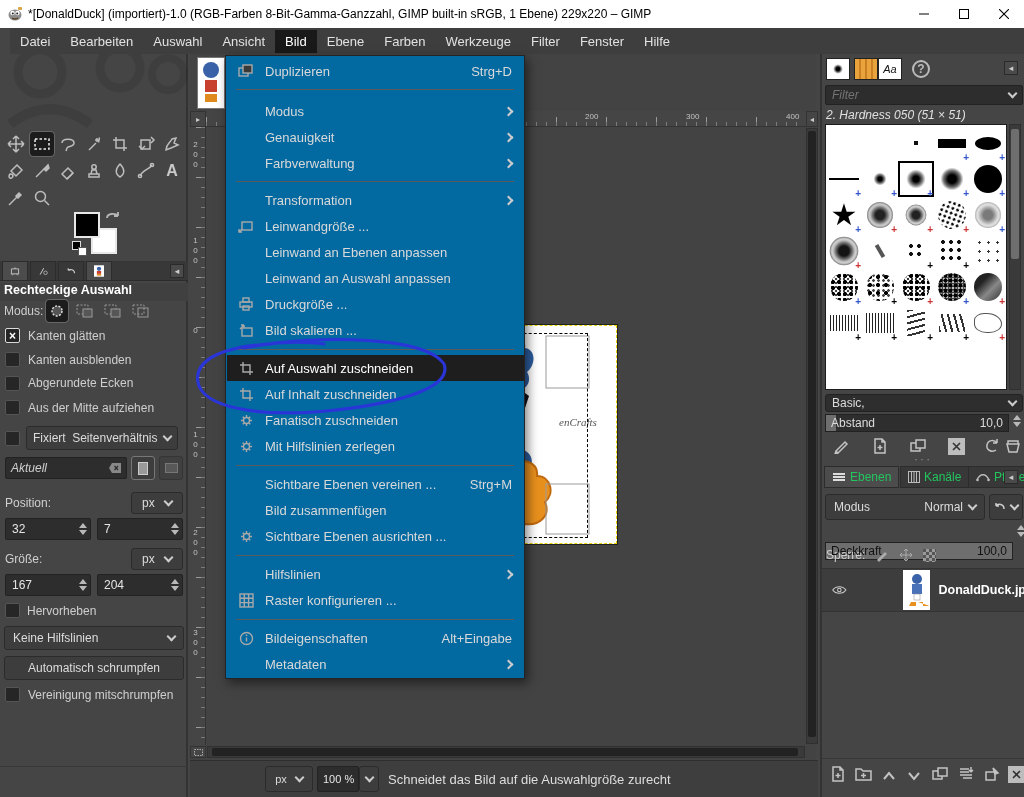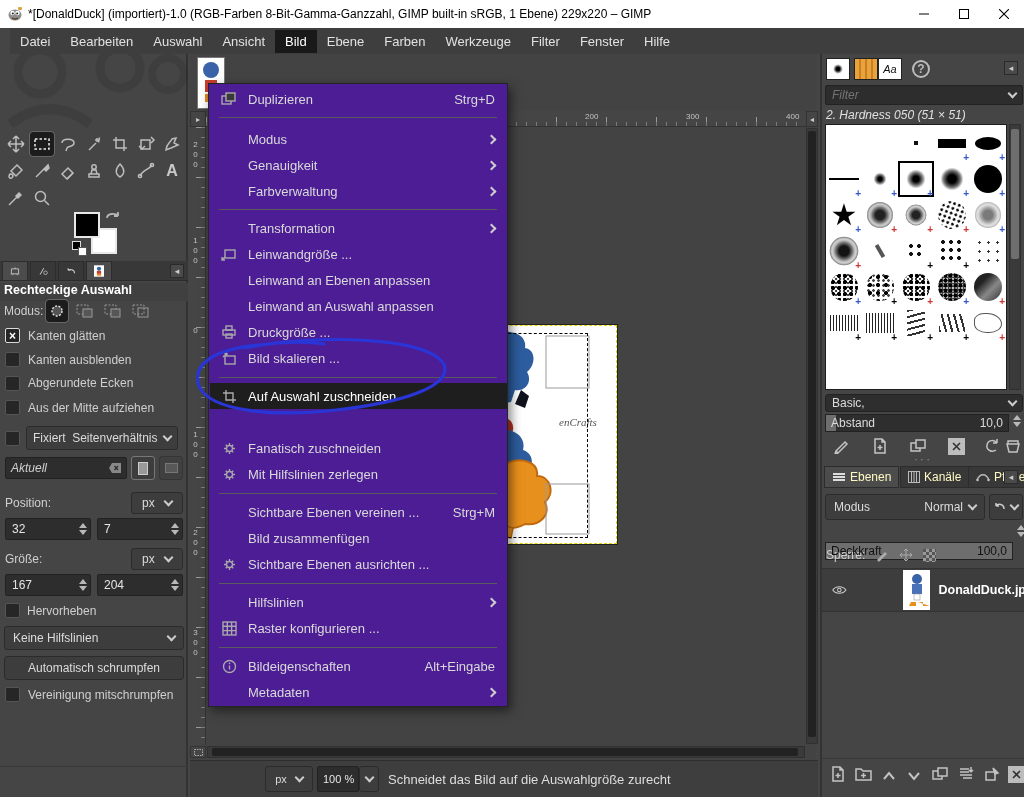--- a/index.html
+++ b/index.html
@@ -28,21 +28,21 @@
   .spin .dn { border-top:5px solid #b9b9b9; }
   .cb { width:15px; height:15px; background:#262626; border:1px solid #555; border-radius:2px; display:inline-flex; align-items:center; justify-content:center; color:#fff; font-size:12px; font-weight:bold; }
   .cb.on { border-color:#dadada; }
 
   
   .tool { width:24px; height:24px; display:flex; align-items:center; justify-content:center; border-radius:3px; }
   .tool.active { background:#1c1c1c; outline:1px solid #666; }
   .tool svg { stroke:#bdbdbd; fill:none; stroke-width:1.5; }
 
   
-  #imagemenu { left:208px; top:55px; width:300px; height:624px; background:#4c1d95; border:1px solid #242424; box-shadow:3px 4px 10px rgba(0,0,0,.5); z-index:50; font-size:13px; color:#d9d9d9;margin-top:28px; }
+  #imagemenu { left:225px; top:55px; width:300px; height:624px; background:#0369a1; border:1px solid #242424; box-shadow:3px 4px 10px rgba(0,0,0,.5); z-index:50; font-size:13px; color:#d9d9d9; }
   .mi { position:absolute; left:1px; width:297px; height:26px; display:flex; align-items:center; }
   .mi .ic { width:20px; margin-left:9px; display:flex; justify-content:center; }
   .mi .tx { margin-left:9px; white-space:nowrap; }
   .mi .sc { position:absolute; right:12px; }
   .mi .sub { position:absolute; right:12px; }
   .mi.hl { background:#1e1e1e; color:#fff; }
   .msep { position:absolute; left:10px; width:278px; height:1px; background:#5a5a5a; }
   .gico { stroke:#a9a9a9; fill:none; stroke-width:1.4; }
 
   
@@ -54,21 +54,21 @@
     background-image:repeating-linear-gradient(to bottom,#7a7a7a 0 1px,transparent 1px 10px),repeating-linear-gradient(to bottom,#9a9a9a 0 1px,transparent 1px 50px);
     background-size:4px 100%,9px 100%; background-position:right top,right top; background-repeat:repeat-y; }
   .rnum { position:absolute; font-size:8px; color:#c3c3c3; }
   .vnum { writing-mode:vertical-rl; text-orientation:upright; letter-spacing:1px; }
 
   
   .sb-track { background:#3a3a3a; border:1px solid #303030; }
   .sb-thumb { background:#222; border-radius:2px; }
 
   
-  .rtab { height:22px; display:flex; align-items:center; gap:4px; padding:0 7px; background:#383838; border:1px solid #2c2c2c; color:#fef9c3; font-size:12px; }
+  .rtab { height:22px; display:flex; align-items:center; gap:4px; padding:0 7px; background:#383838; border:1px solid #2c2c2c; color:#22c55e; font-size:12px; }
   .rtab.active { background:#4c4c4c; }
   .slider { position:relative; height:18px; background:#2e2e2e; border:1px solid #222; color:#dcdcdc; font-size:12px; }
   .slider .fill { position:absolute; left:0; top:0; bottom:0; background:#6e6e6e; }
   .slider span { position:relative; z-index:2; }
 
   .bcell { width:36px; height:36px; background:#fff; position:relative; display:flex; align-items:center; justify-content:center; }
   .bcell.sel { outline:2px solid #000; outline-offset:-2px; }
   .pm { position:absolute; right:1px; bottom:-2px; font-size:10px; font-weight:bold; font-style:normal; }
   .pm.b { color:#3355cc; } .pm.r { color:#cc3333; }
   .bs-dot { width:4px; height:4px; background:#111; }
@@ -564,20 +564,28 @@
     </div>
     <div class="msep" style="top:293px"></div>
     <div class="mi hl" style="top:299px">
       <span class="ic">
           <svg width="15" height="15" viewBox="0 0 15 15" class="gico">
             <path d="M4 1v10h10M1 4h10v10"></path>
           </svg>
         </span>
       <span class="tx">Auf Auswahl zuschneiden</span>
     </div>
+    <div class="mi" style="top:325px">
+      <span class="ic">
+          <svg width="15" height="15" viewBox="0 0 15 15" class="gico">
+            <path d="M4 1v10h10M1 4h10v10"></path>
+          </svg>
+        </span>
+      <span class="tx">Auf Inhalt zuschneiden</span>
+    </div>
     <div class="mi" style="top:351px">
       <span class="ic">
           <svg width="15" height="15" viewBox="0 0 15 15" class="gico">
             <circle cx="7.5" cy="7.5" r="3"></circle>
             <path d="M7.5 2v2M7.5 11v2M2 7.5h2M11 7.5h2M3.7 3.7l1.4 1.4M9.9 9.9l1.4 1.4M11.3 3.7 L9.9 5.1M5.1 9.9 L3.7 11.3"></path>
           </svg>
         </span>
       <span class="tx">Fanatisch zuschneiden</span>
     </div>
     <div class="mi" style="top:377px">

